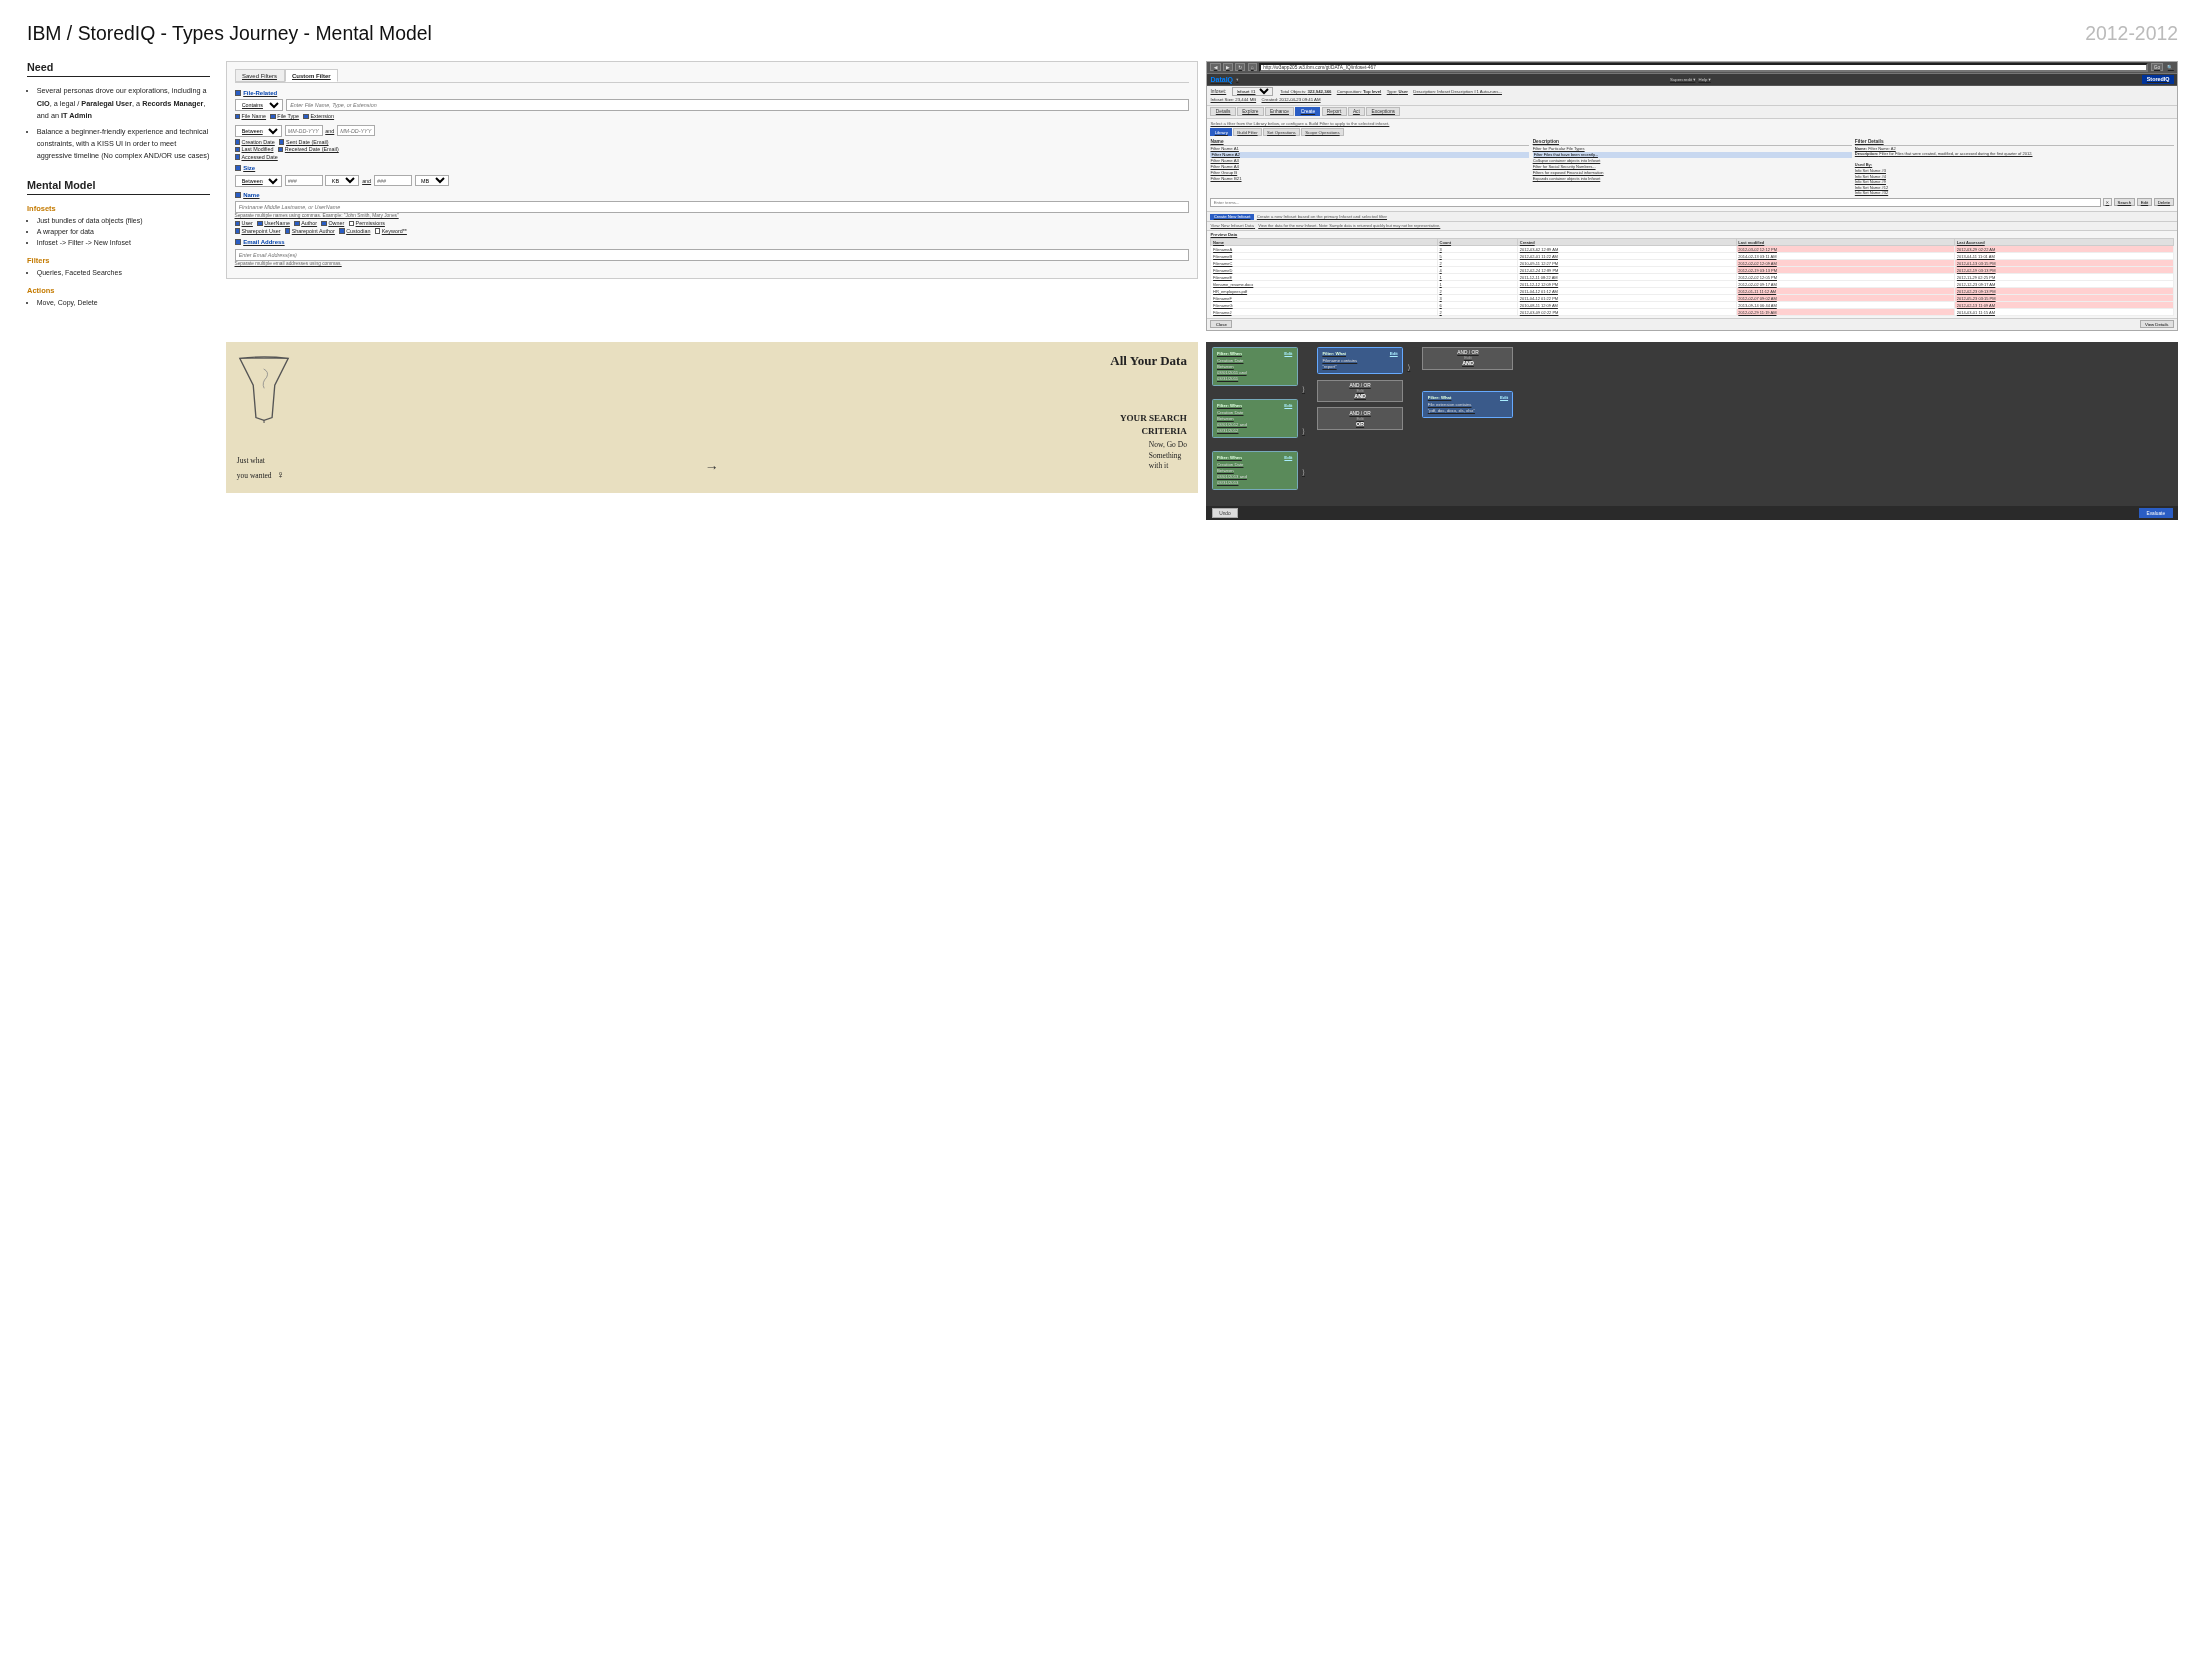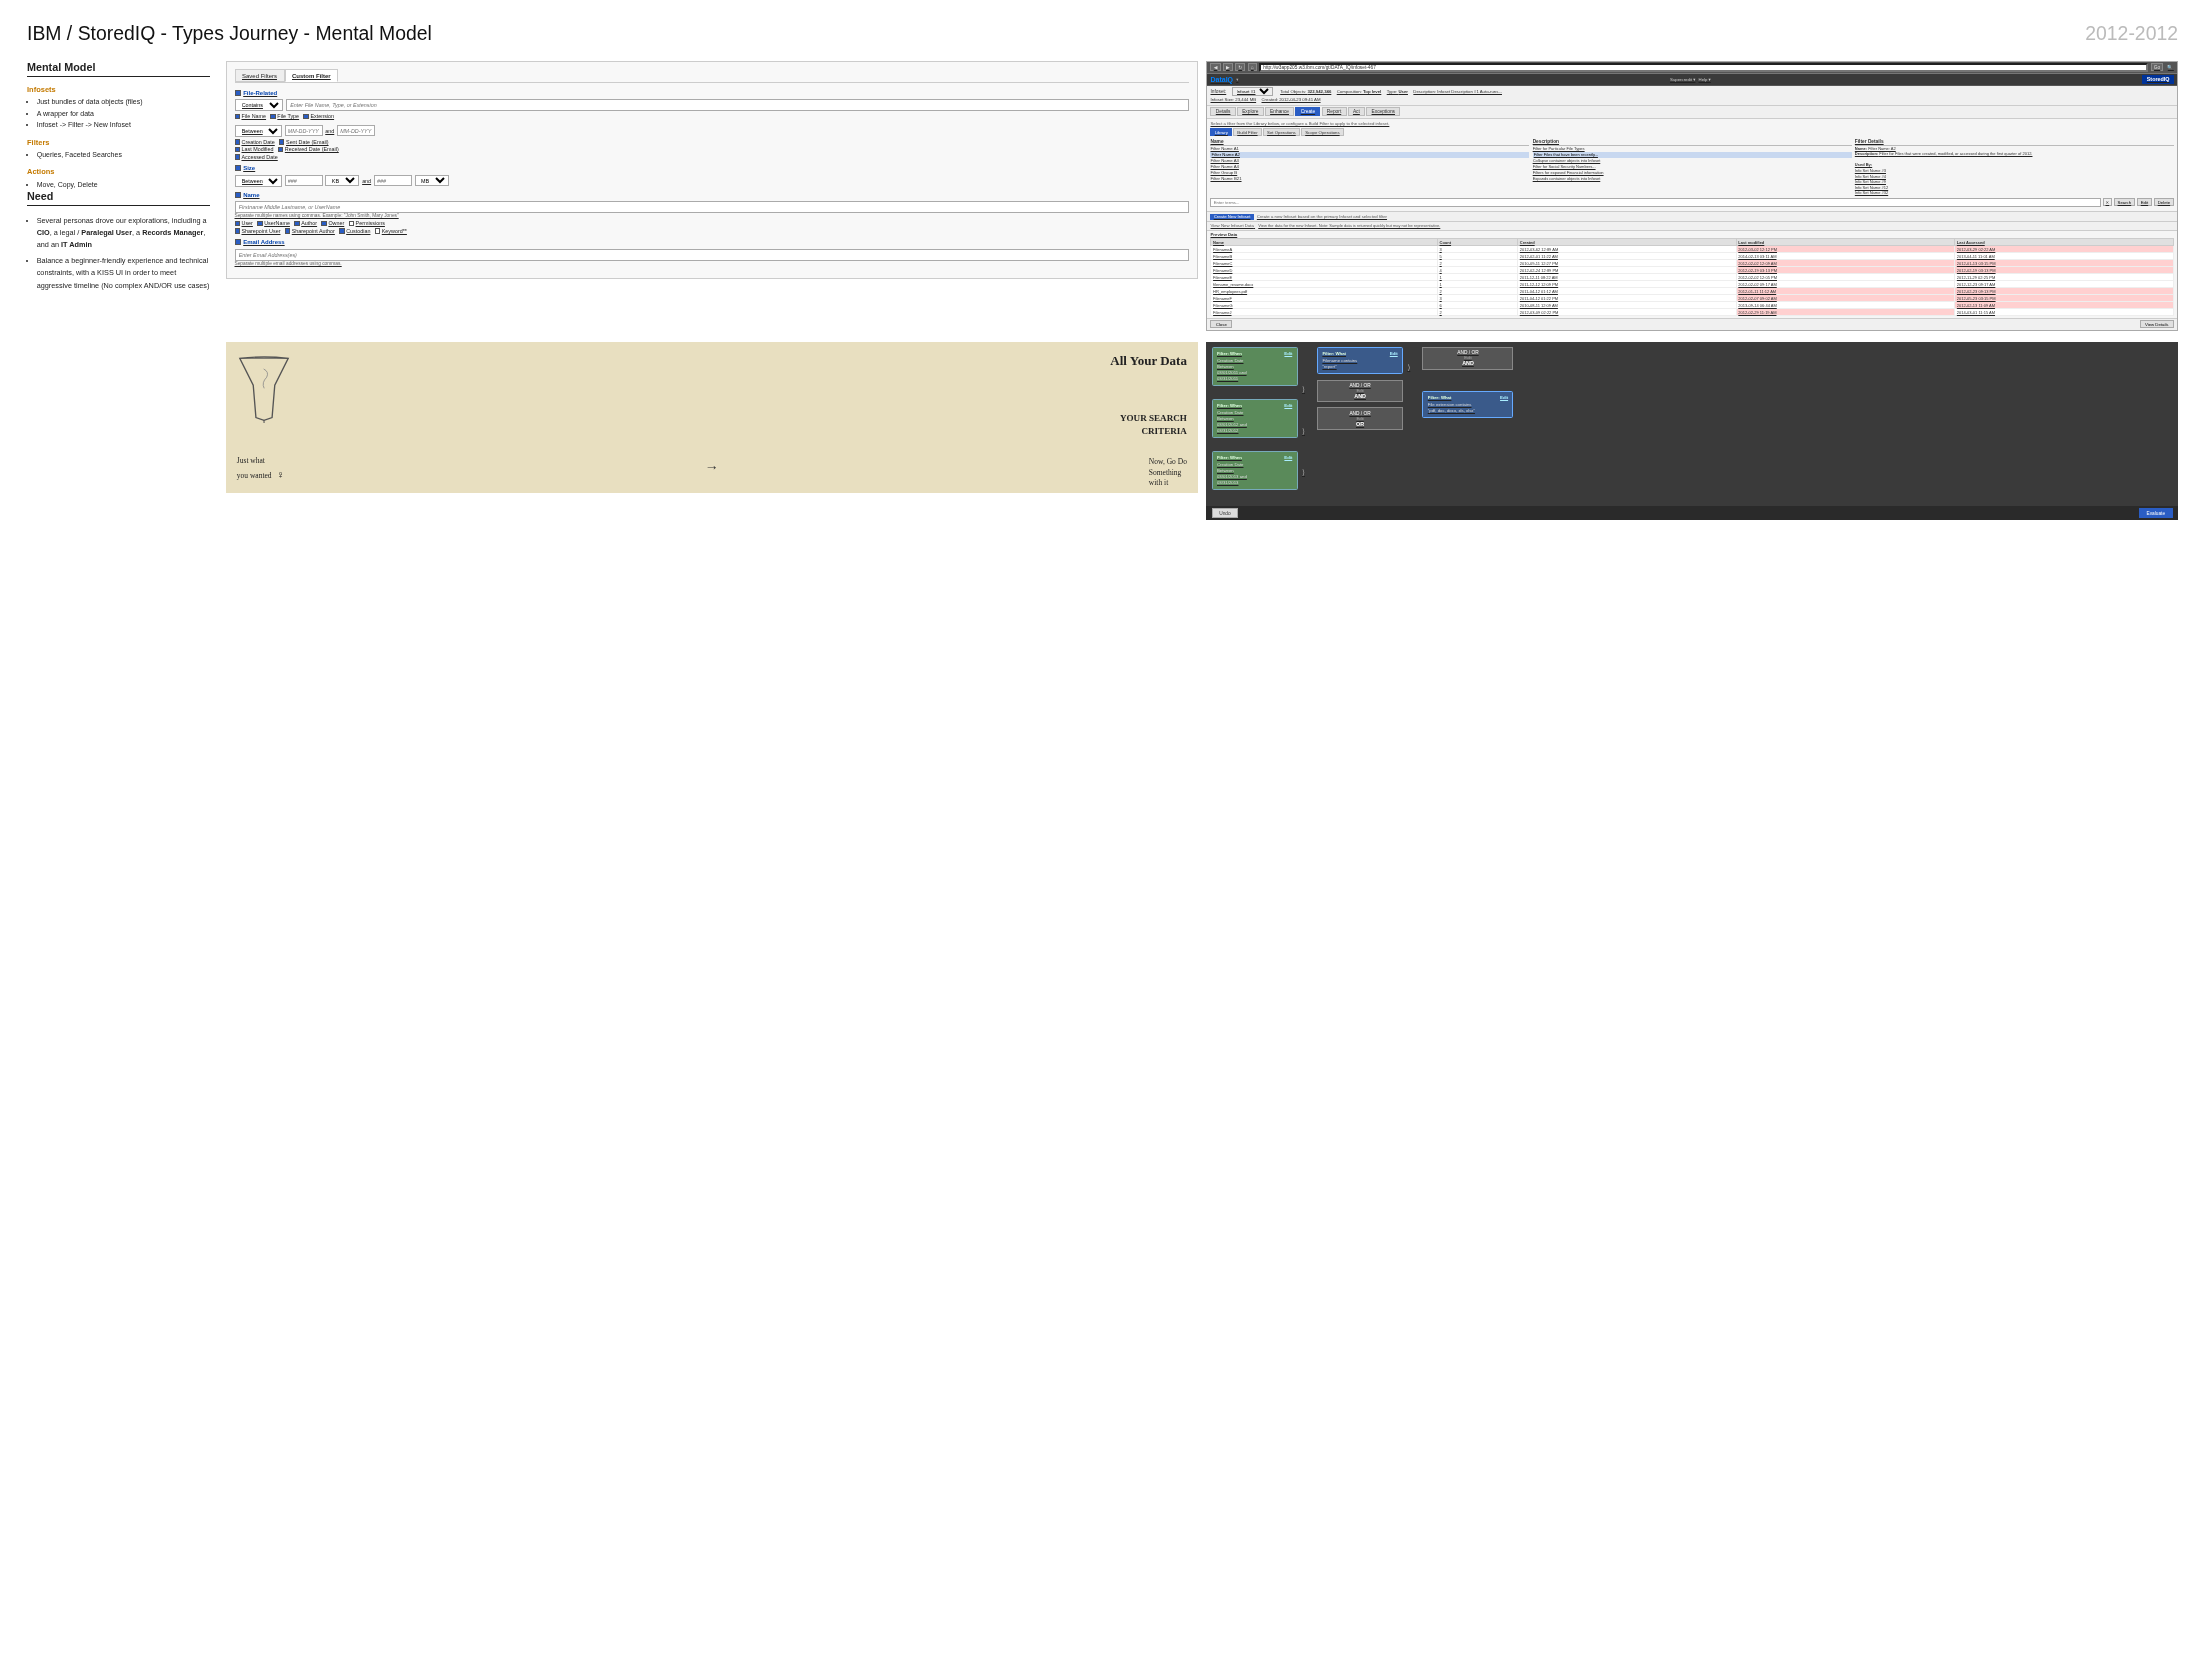--- a/index.html
+++ b/index.html
@@ -469,51 +469,51 @@
 <div class="page-header">
   <h1 class="page-title">IBM / StoredIQ - Types Journey - Mental Model</h1>
   <span class="page-year">2012-2012</span>
 </div>
 
 <div class="main-layout">
 
   <div class="left-col">
 
     <div>
-      <div class="mental-section-title">Mental Model</div>
-      <hr class="section-divider">
-
-      <div class="subsection-title">Infosets</div>
-      <ul class="sub-list">
-        <li>Just bundles of data objects (files)</li>
-        <li>A wrapper for data</li>
-        <li>Infoset -&gt; Filter -&gt; New Infoset</li>
-      </ul>
-
-      <div class="subsection-title">Filters</div>
-      <ul class="sub-list">
-        <li>Queries, Faceted Searches</li>
-      </ul>
-
-      <div class="subsection-title">Actions</div>
-      <ul class="sub-list">
-        <li>Move, Copy, Delete</li>
-      </ul>
-    </div>
-
-    <div>
       <div class="section-title">Need</div>
       <hr class="section-divider">
       <ul class="need-list">
         <li>
           Several personas drove our explorations, including a <span class="bold">CIO</span>, a legal / <span class="bold">Paralegal User</span>, a <span class="bold">Records Manager</span>, and an <span class="bold">IT Admin</span>
         </li>
         <li>
           Balance a beginner-friendly experience and technical constraints, with a KISS UI in order to meet aggressive timeline (No complex AND/OR use cases)
         </li>
+      </ul>
+    </div>
+
+    <div>
+      <div class="mental-section-title">Mental Model</div>
+      <hr class="section-divider">
+
+      <div class="subsection-title">Infosets</div>
+      <ul class="sub-list">
+        <li>Just bundles of data objects (files)</li>
+        <li>A wrapper for data</li>
+        <li>Infoset -&gt; Filter -&gt; New Infoset</li>
+      </ul>
+
+      <div class="subsection-title">Filters</div>
+      <ul class="sub-list">
+        <li>Queries, Faceted Searches</li>
+      </ul>
+
+      <div class="subsection-title">Actions</div>
+      <ul class="sub-list">
+        <li>Move, Copy, Delete</li>
       </ul>
     </div>
   </div>
 
   <div class="right-col">
 
     <div class="screenshots-row">
 
       <div class="filter-panel">
         <div class="filter-tabs">
@@ -892,21 +892,21 @@
           YOUR SEARCH<br>CRITERIA
         </div>
 
         <div style="position:absolute;left:10.8px;bottom:10.8px;font-family:Georgia,serif;font-size:7.5px;color:#222;line-height:1.4;">
           Just what<br>you wanted
           <span style="font-size:10.8px;margin-left:2.7px;">♀</span>
         </div>
 
         <div style="position:absolute;bottom:19.4px;left:50%;transform:translateX(-50%);font-size:14px;color:#333;">→</div>
 
-        <div style="position:absolute;right:10.8px;bottom:4px;font-family:Georgia,serif;font-size:7.5px;color:#222;line-height:1.4;text-align:left;">
+        <div style="position:absolute;right:10.8px;bottom:21px;font-family:Georgia,serif;font-size:7.5px;color:#222;line-height:1.4;text-align:left;">
           Now, Go Do<br>Something<br>with it
         </div>
       </div>
 
       <div class="filter-builder">
         <div style="display:grid;grid-template-columns:86px 10.8px 86px 10.8px 91px;gap:4.3px;align-items:start;padding-bottom:21.5px;">
 
           <div>
 
             <div class="fb-card" style="display:block;min-width:0;width:100%;">

